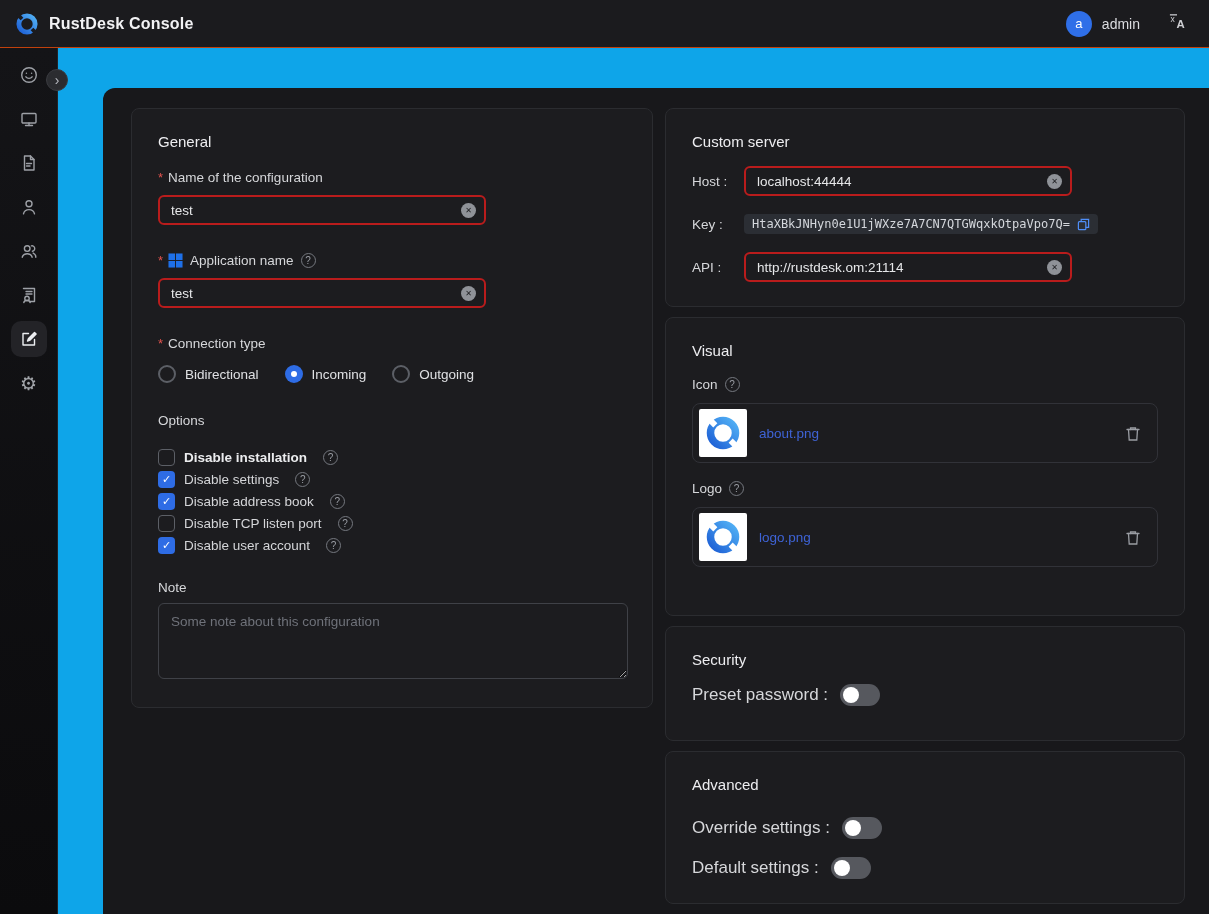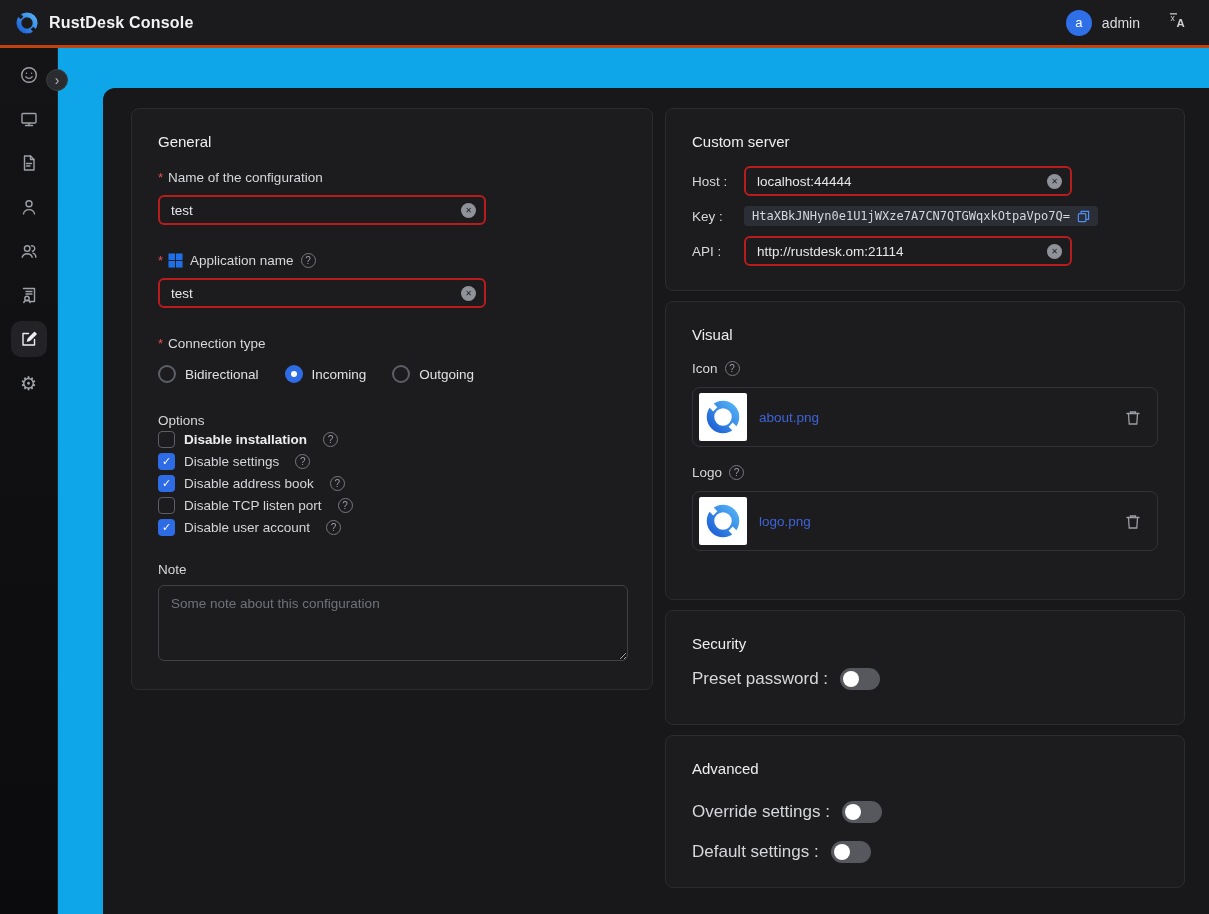--- a/index.html
+++ b/index.html
@@ -1,20 +1,20 @@
 <!DOCTYPE html>
 <html><head>
 <meta charset="utf-8">
 <style>
   * { margin:0; padding:0; box-sizing:border-box; }
   html,body { width:1209px; height:914px; overflow:hidden; background:#101013;
               font-family:"Liberation Sans", sans-serif; }
 
   
-  .topbar { height:48px; background:#1b1b1e; border-bottom:3px solid #c2410c;
+  .topbar { height:48px; background:#1b1b1e; border-bottom:1px solid #c2410c;
             display:flex; align-items:center; padding:0 22px 0 14px; }
   .brand { display:flex; align-items:center; gap:9px; }
   .brand-title { font-size:16px; font-weight:700; color:#f2f2f4; letter-spacing:.2px; }
   .topbar-right { margin-left:auto; display:flex; align-items:center; }
   .avatar { width:26px; height:26px; border-radius:50%; background:#2f6fe8; color:#fff;
             font-size:13px; display:flex; align-items:center; justify-content:center; }
   .username { font-size:14px; color:#dcdde1; margin-left:10px; }
   .translate { margin-left:28px; cursor:pointer; }
 
   
@@ -75,21 +75,21 @@
   .cb.on { background:#2e6ce5; }
   .cb-label { font-size:13.5px; color:#d4d5d8; }
   .cb-label.bold { font-weight:700; color:#ebecee; }
 
   textarea.note { width:470px; height:76px; background:transparent; border:1px solid #3f4147;
                   border-radius:6px; padding:10px 12px; color:#e6e7e9; font-size:13.5px;
                   font-family:inherit; resize:both; outline:none; }
   textarea.note::placeholder { color:#6f727a; }
 
   
-  .cs-row { display:flex; align-items:center; margin-top:10px; }
+  .cs-row { display:flex; align-items:center; margin-top:18px; }
   .cs-label { width:52px; font-size:13.5px; color:#d6d7da; flex:none; }
   .key-chip { background:#2b2e34; border-radius:4px; padding:3px 8px; display:flex;
               align-items:center; gap:7px; }
   .key-text { font-family:"DejaVu Sans Mono", monospace; font-size:12px; color:#d4d7dc; white-space:nowrap; }
 
   
   .v-label { margin:18px 0 11px; }
   .upload { border:1px solid #313238; border-radius:8px; height:60px; display:flex;
             align-items:center; padding:0 16px 0 6px; margin-bottom:10px; }
   .thumb { width:48px; height:48px; background:#fff; border-radius:2px; display:flex;
@@ -99,21 +99,21 @@
   .trash svg { stroke:#9a9da3; fill:none; stroke-width:1.3; stroke-linecap:round; }
 
   
   .tg-row { display:flex; align-items:center; gap:12px; margin-top:18px; }
   .tg-label { font-size:17px; color:#d6d7da; }
   .toggle { width:40px; height:22px; border-radius:11px; background:#56585e; position:relative; cursor:pointer; flex:none; }
   .toggle::after { content:""; position:absolute; left:3px; top:3px; width:16px; height:16px;
                    border-radius:50%; background:#fff; }
 
   .mt20 { margin-top:20px; } .mt28 { margin-top:28px; } .mt30 { margin-top:30px; }
-  .mt10 { margin-top:10px; } .mt16 { margin-top:16px; } .mt18 { }
+  .mt10 { margin-top:10px; } .mt16 { margin-top:16px; } .mt18 { margin-top:18px; }
   .mt24 { margin-top:24px; } .mt8 { margin-top:8px; }
 </style>
 </head>
 <body>
 
 <div class="topbar">
   <div class="brand">
     <svg width="26" height="26" viewBox="0 0 48 48">
       <defs>
         <linearGradient id="lg1" x1="0" y1="1" x2="1" y2="0">

